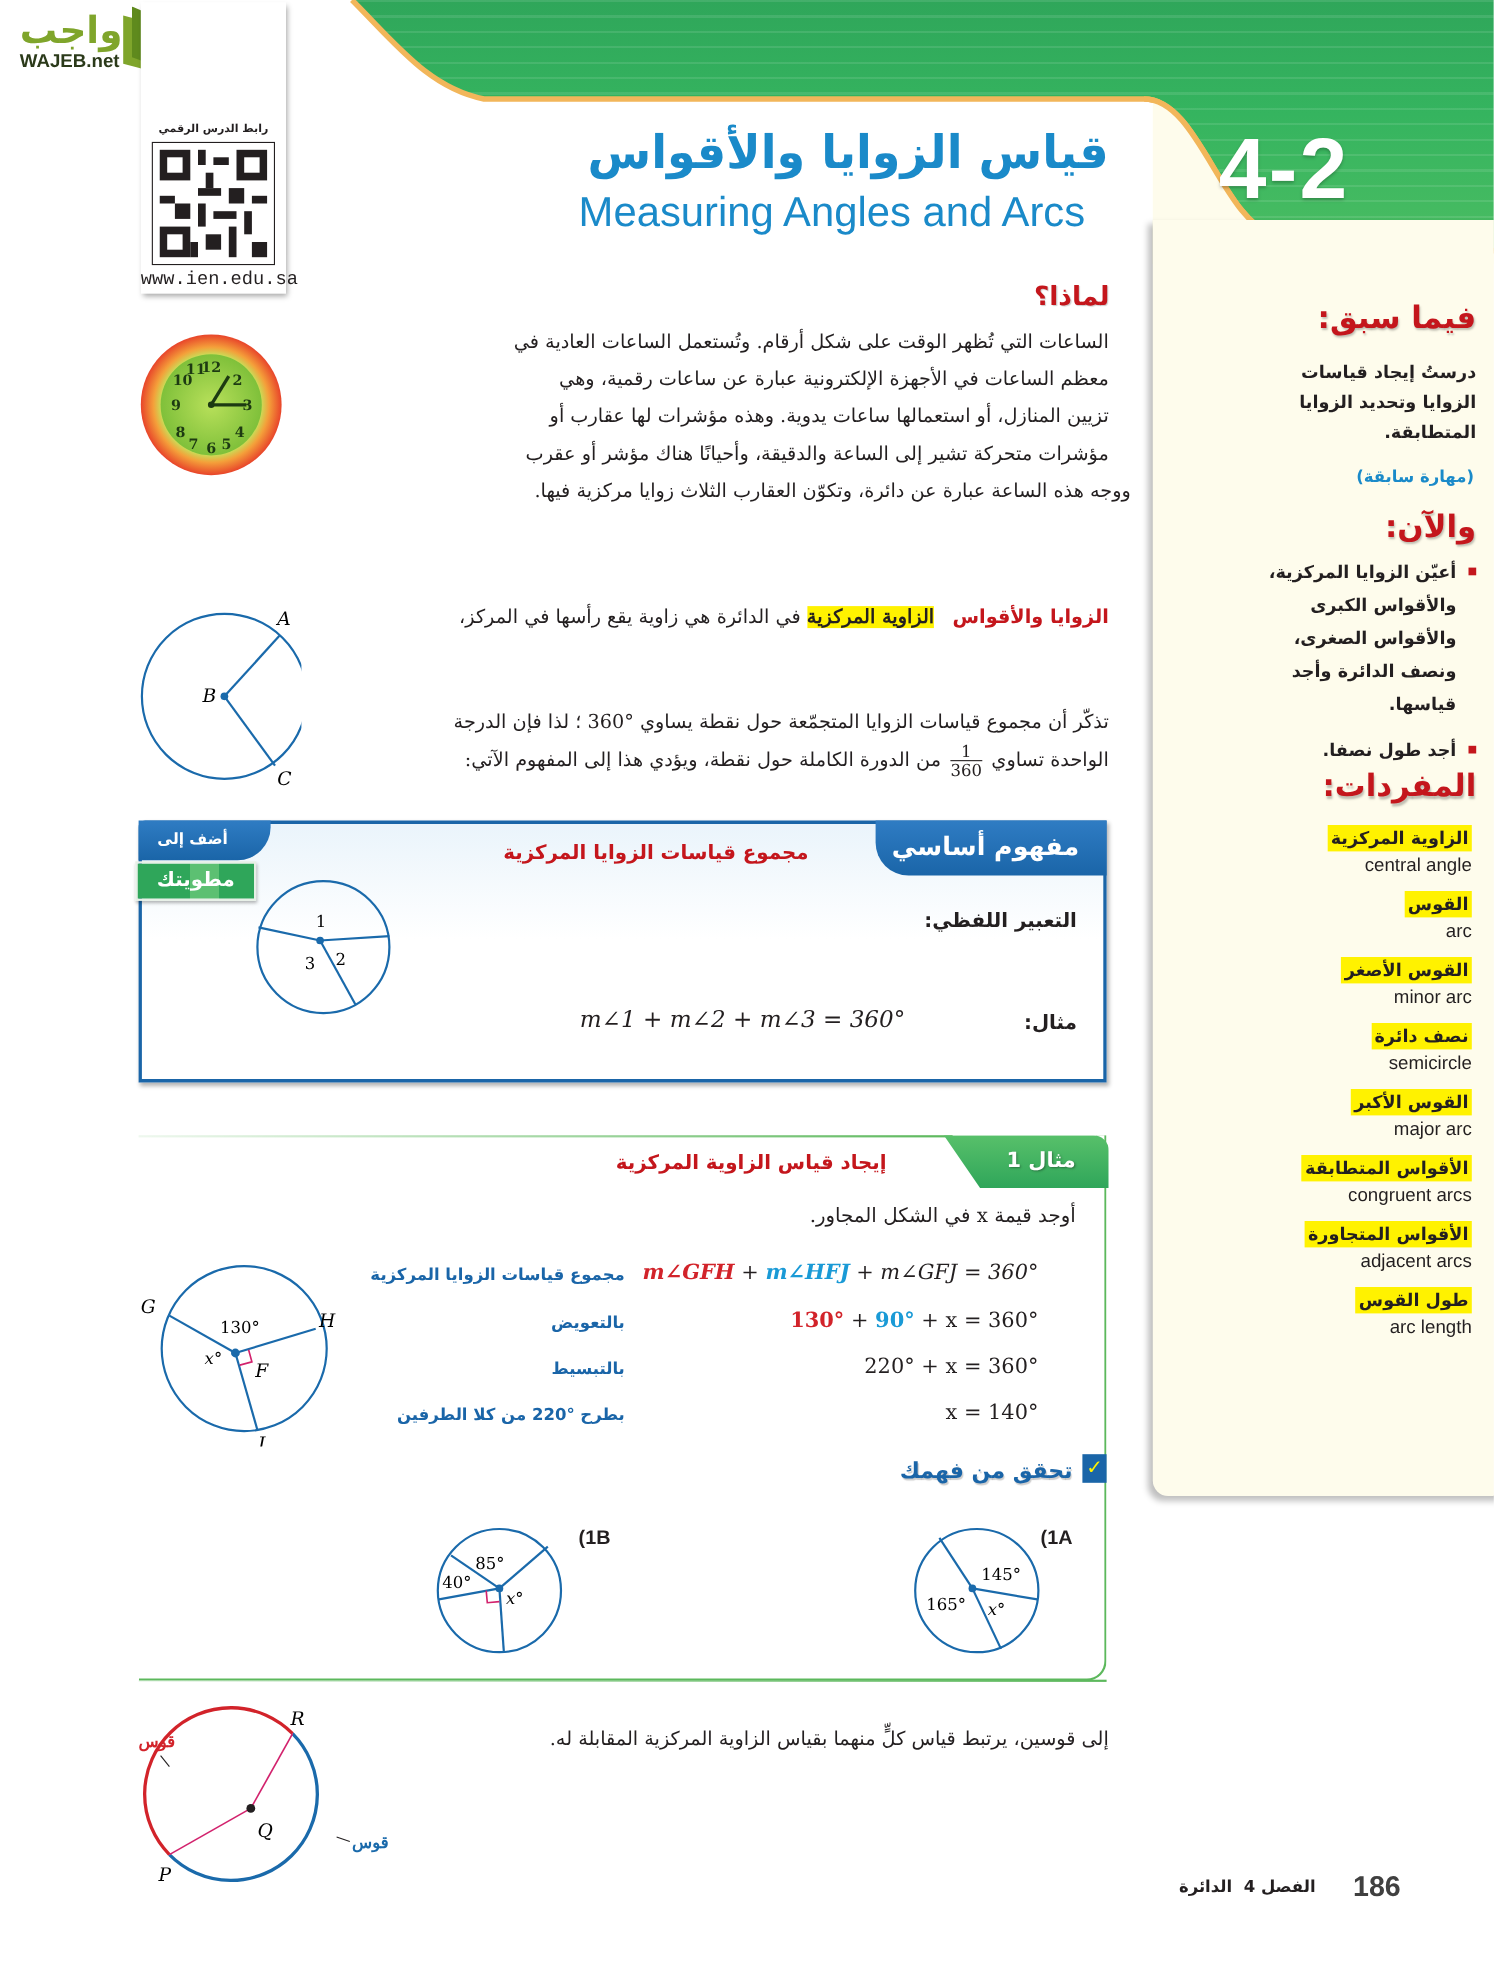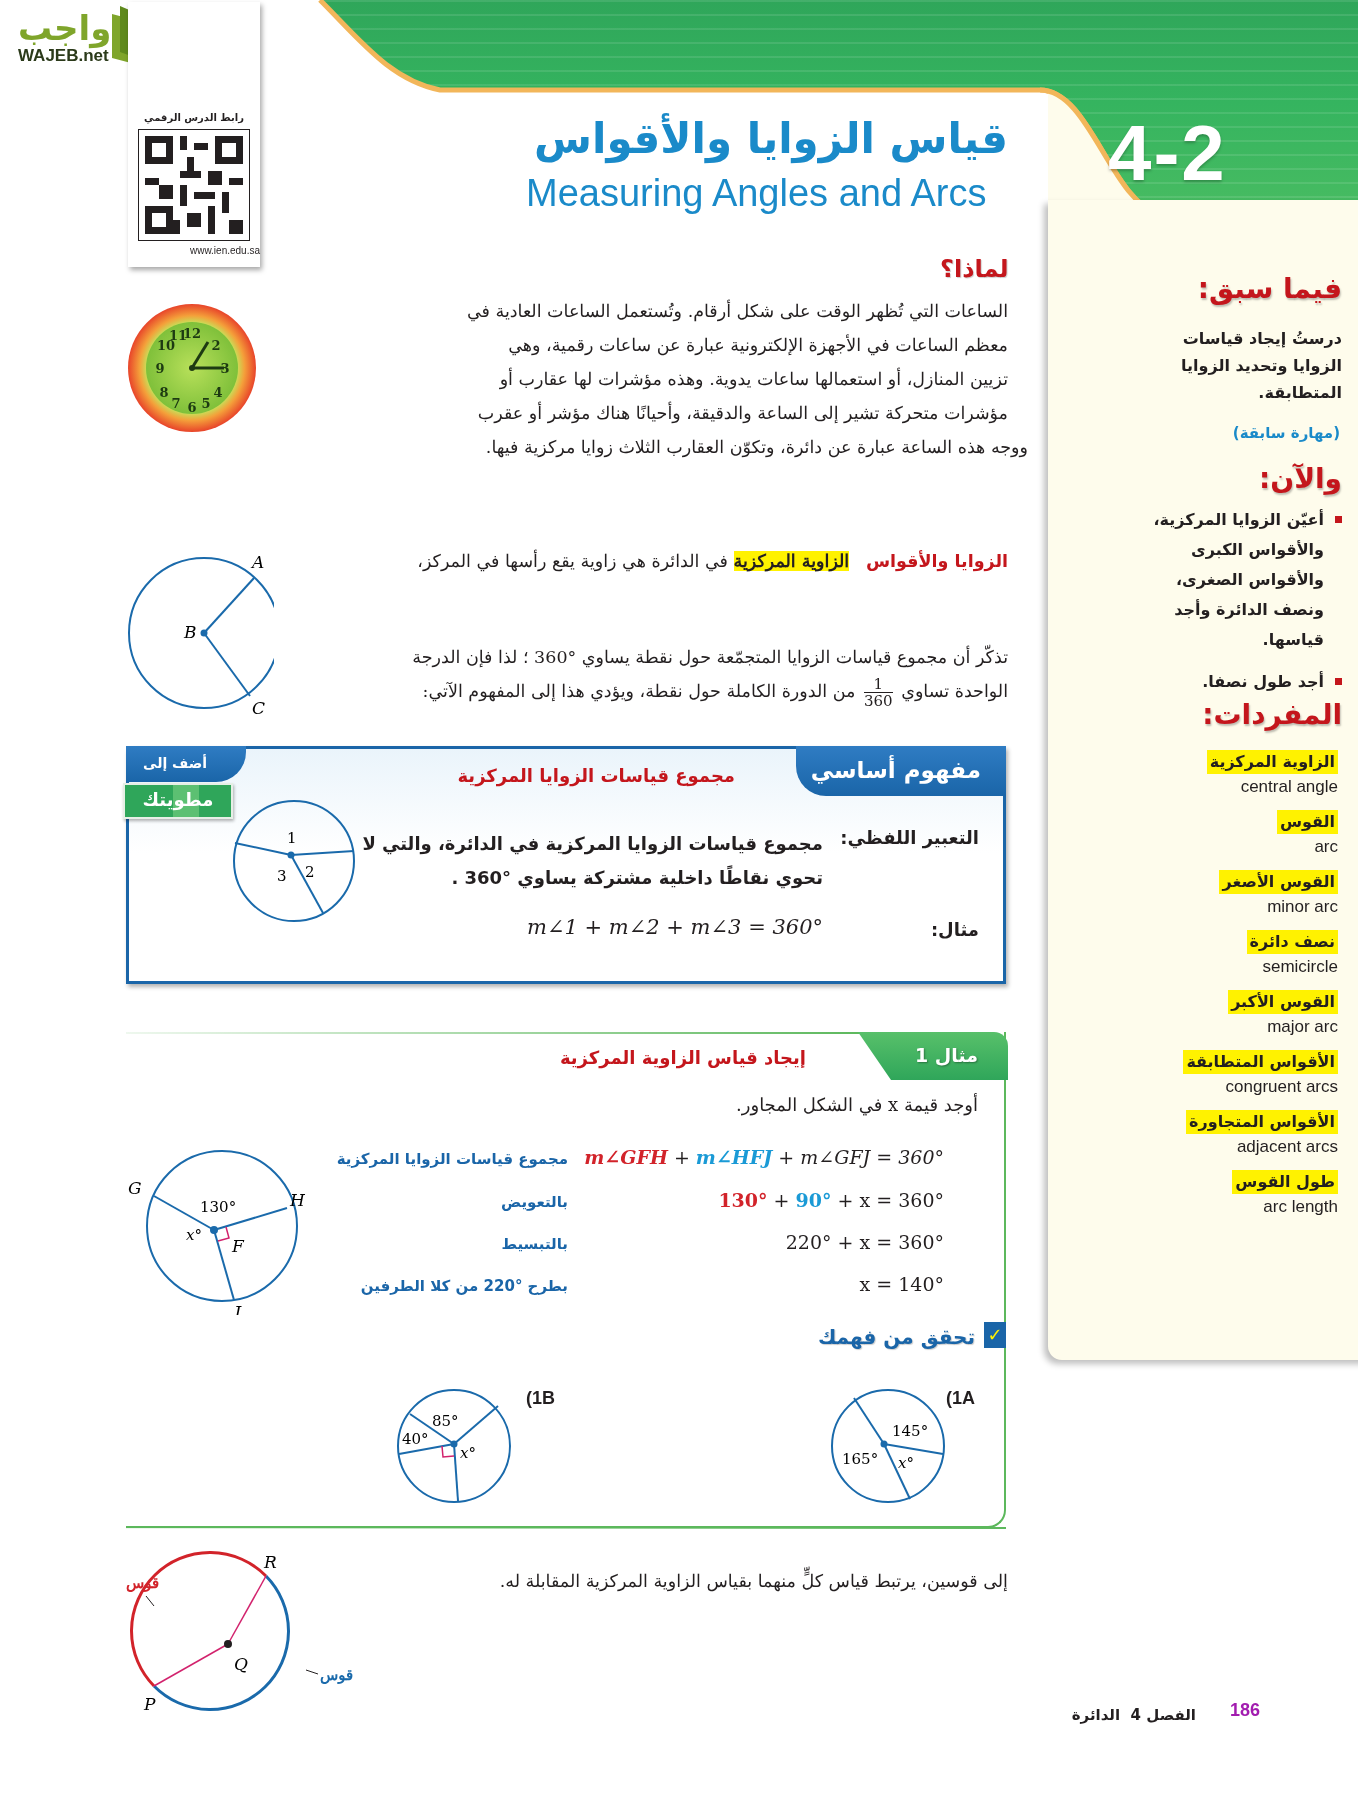--- a/index.html
+++ b/index.html
@@ -36,21 +36,21 @@
   .logo-text-en { position: absolute; left: 10px; top: 40px; font-family: "Liberation Sans", sans-serif; font-size: 17px; font-weight: bold; color: #2b3a1a; }
   .logo-book { position: absolute; left: 100px; top: 0; width: 90px; height: 64px; }
 
   
   .qr-card {
     position: absolute; left: 128px; top: 2px; width: 132px; height: 265px;
     background: #ffffff; box-shadow: 2px 3px 5px rgba(0,0,0,0.35);
   }
   .qr-label { position: absolute; left: 0; top: 110px; width: 132px; text-align: center; font-size: 10px; font-weight: bold; color: #231f20; direction: rtl; }
   .qr-box { position: absolute; left: 10px; top: 127px; width: 112px; height: 112px; border: 1px solid #231f20; padding: 6px; }
-  .qr-url { position: absolute; left: 0; top: 243px; width: 132px; text-align: right; font-family: Liberation Sans, sans-serif; font-size: 10px; color: #231f20; }
+  .qr-url { position: absolute; left: 0; top: 243px; width: 132px; text-align: right; font-family: Liberation Mono, monospace; font-size: 17px; color: #231f20; }
 
   
   .sidebar {
     position: absolute; left: 1048px; top: 200px; width: 374px; height: 1160px;
     background: #fefcec; border-radius: 0 0 0 14px;
     box-shadow: -4px 4px 6px rgba(0,0,0,0.25);
   }
   .sb-head {
     position: absolute; right: 80px; font-size: 28px; font-weight: bold; color: #c4161c;
     direction: rtl; text-shadow: 1px 2px 2px rgba(0,0,0,0.25);
@@ -127,21 +127,21 @@
   .it { font-style: italic; }
 
   .check-head { position: absolute; left: 818px; top: 1325px; font-size: 20px; font-weight: bold; color: #1a65a8; direction: rtl; text-shadow: 1px 1px 1px rgba(0,0,0,0.2); }
   .check-icon { position: absolute; left: 984px; top: 1322px; width: 22px; height: 26px; background: #1a65a8; color: #fff200; font-size: 18px; font-weight: bold; text-align: center; line-height: 26px; }
   .prob-label { position: absolute; font-family: "Liberation Sans", sans-serif; font-weight: bold; font-size: 18px; color: #231f20; }
 
   
   .arc-para { position: absolute; right: 350px; top: 1564px; width: 680px; }
 
   
-  .page-num { position: absolute; left: 1230px; top: 1700px; font-family: "Liberation Sans", sans-serif; font-weight: bold; font-size: 18px; color: #a21caf; }
+  .page-num { position: absolute; left: 1230px; top: 1700px; font-family: "Liberation Sans", sans-serif; font-weight: bold; font-size: 26px; color: #404040; }
   .chapter { position: absolute; right: 162px; top: 1706px; font-size: 15px; font-weight: bold; direction: rtl; }
 
   svg text { font-family: "DejaVu Serif", serif; }
 </style>
 </head>
 <body>
 
 <div class="banner"></div>
 <svg class="banner-cut" width="1358" height="240" viewBox="0 0 1358 240">
   <path d="M0,0 L320,0 C360,40 390,80 440,90 L1040,90 C1090,90 1110,200 1160,215 C1200,228 1260,228 1358,228 L1358,240 L0,240 Z" fill="#ffffff"></path>
@@ -316,21 +316,20 @@
     <line x1="62" y1="64" x2="6" y2="52" stroke="#1a6aab" stroke-width="2"></line>
     <line x1="62" y1="64" x2="125" y2="60" stroke="#1a6aab" stroke-width="2"></line>
     <line x1="62" y1="64" x2="94" y2="122" stroke="#1a6aab" stroke-width="2"></line>
     <circle cx="62" cy="64" r="3.5" fill="#1a6aab"></circle>
     <text x="58" y="52" font-size="15">1</text>
     <text x="76" y="86" font-size="15">2</text>
     <text x="48" y="90" font-size="15">3</text>
   </svg>
 
   <div class="kc-words-label">التعبير اللفظي:</div>
-  <div class="kc-words">مجموع قياسات الزوايا المركزية في الدائرة، والتي لا تحوي نقاطًا داخلية مشتركة يساوي °360 .</div>
   <div class="kc-ex-label">مثال:</div>
   <div class="kc-ex">m∠1 + m∠2 + m∠3 = 360°</div>
 </div>
 
 <div class="ex-box"></div>
 <div class="ex-topline"></div>
 <div class="ex-botline"></div>
 <div class="ex-tab"></div>
 <div class="ex-label">مثال 1</div>
 <div class="ex-title">إيجاد قياس الزاوية المركزية</div>

